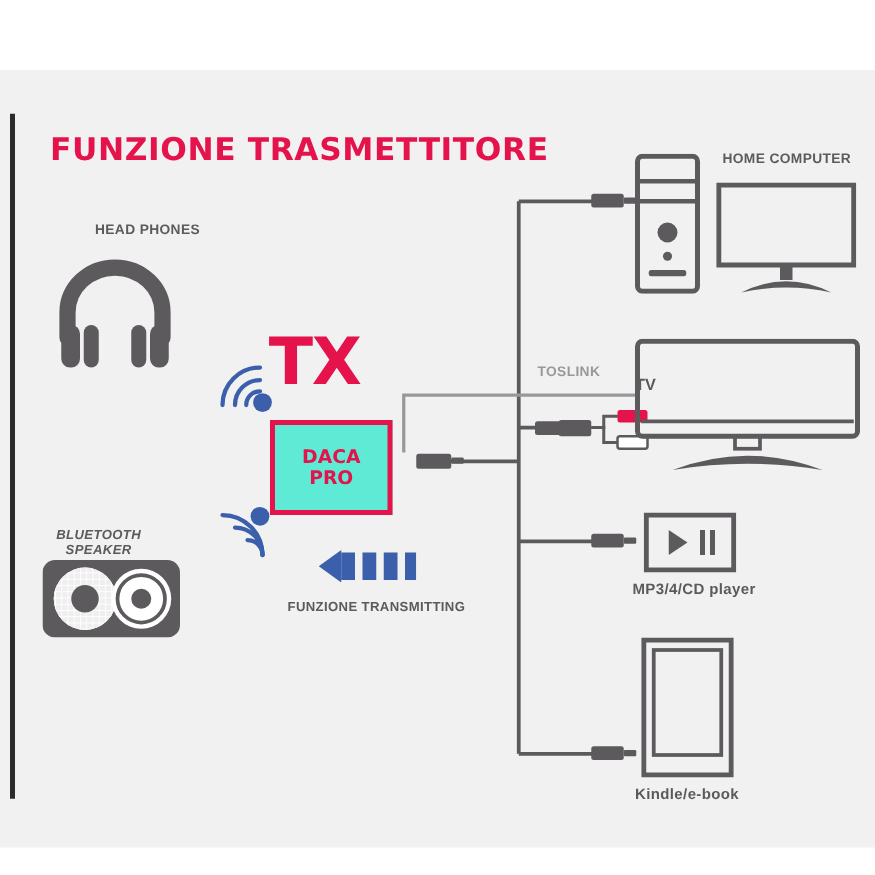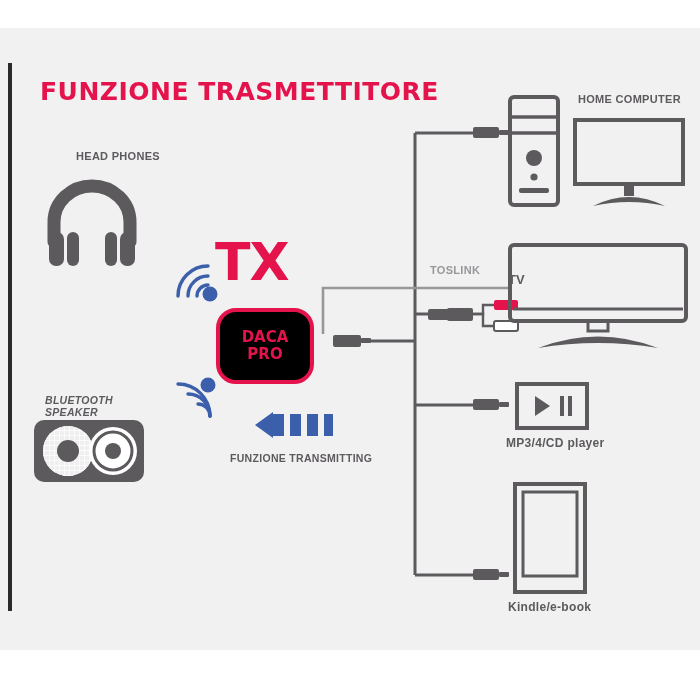--- a/index.html
+++ b/index.html
@@ -1,38 +1,38 @@
 <!DOCTYPE html>
 <html><head>
 <meta charset="utf-8">
 <title>Funzione Trasmettitore</title>
 <style>
   html,body{margin:0;padding:0;background:#ffffff;}
   body{width:700px;height:700px;overflow:hidden;font-family:"Liberation Sans",sans-serif;}
-  #stage{position:relative;width:700px;height:538px;background:#ffffff;}
+  #stage{position:relative;width:700px;height:538px;background:#ffffff;margin-top:28px;}
   #panel{position:absolute;left:0;top:28px;width:700px;height:622px;background:#f1f1f1;}
   #left-rule{position:absolute;left:8px;top:63px;width:4px;height:548px;background:#2b2b2b;}
 
-  .lbl{position:absolute;color:#5d5a5e;font-weight:bold;letter-spacing:.3px;line-height:1.15;}
+  .lbl{position:absolute;color:#5d5a5e;font-weight:bold;letter-spacing:.3px;line-height:1.15;text-align:center;}
   .title{position:absolute;left:40px;top:77px;color:#e4134c;font-size:25px;font-weight:bold;
          letter-spacing:.5px;font-family:"DejaVu Sans",sans-serif;}
 
   
   #headphones-label{left:46px;top:150px;font-size:11px;padding-left:30px;}
   #headphones-icon{position:absolute;left:42px;top:170px;width:100px;height:100px;}
 
   
   #bt-speaker-label{left:45px;top:394px;font-size:10.5px;font-style:italic;}
   #bt-speaker-icon{position:absolute;left:34px;top:420px;width:110px;height:62px;}
 
   
   #tx-text{position:absolute;left:215px;top:236px;color:#e4134c;font-size:52px;font-weight:bold;
            line-height:1;font-family:"DejaVu Sans",sans-serif;letter-spacing:-1px;}
   #daca-box{position:absolute;left:216px;top:308px;width:90px;height:68px;border:4px solid #e4134c;
-            border-radius:20px;background:#000000;display:flex;flex-direction:column;align-items:center;
+            border-radius:0;background:#5eead4;display:flex;flex-direction:column;align-items:center;
             justify-content:center;}
   #daca-box span{color:#e4134c;font-size:15px;font-weight:bold;line-height:1.15;
                  font-family:"DejaVu Sans",sans-serif;}
   .waves{position:absolute;width:56px;height:52px;}
   #waves-top{left:168px;top:256px;}
   #waves-bottom{left:166px;top:372px;}
 
   
   #bt-arrow{position:absolute;left:255px;top:412px;width:78px;height:26px;}
   #bt-transmit-label{left:230px;top:452px;font-size:10.5px;color:#5d5a5e;}

